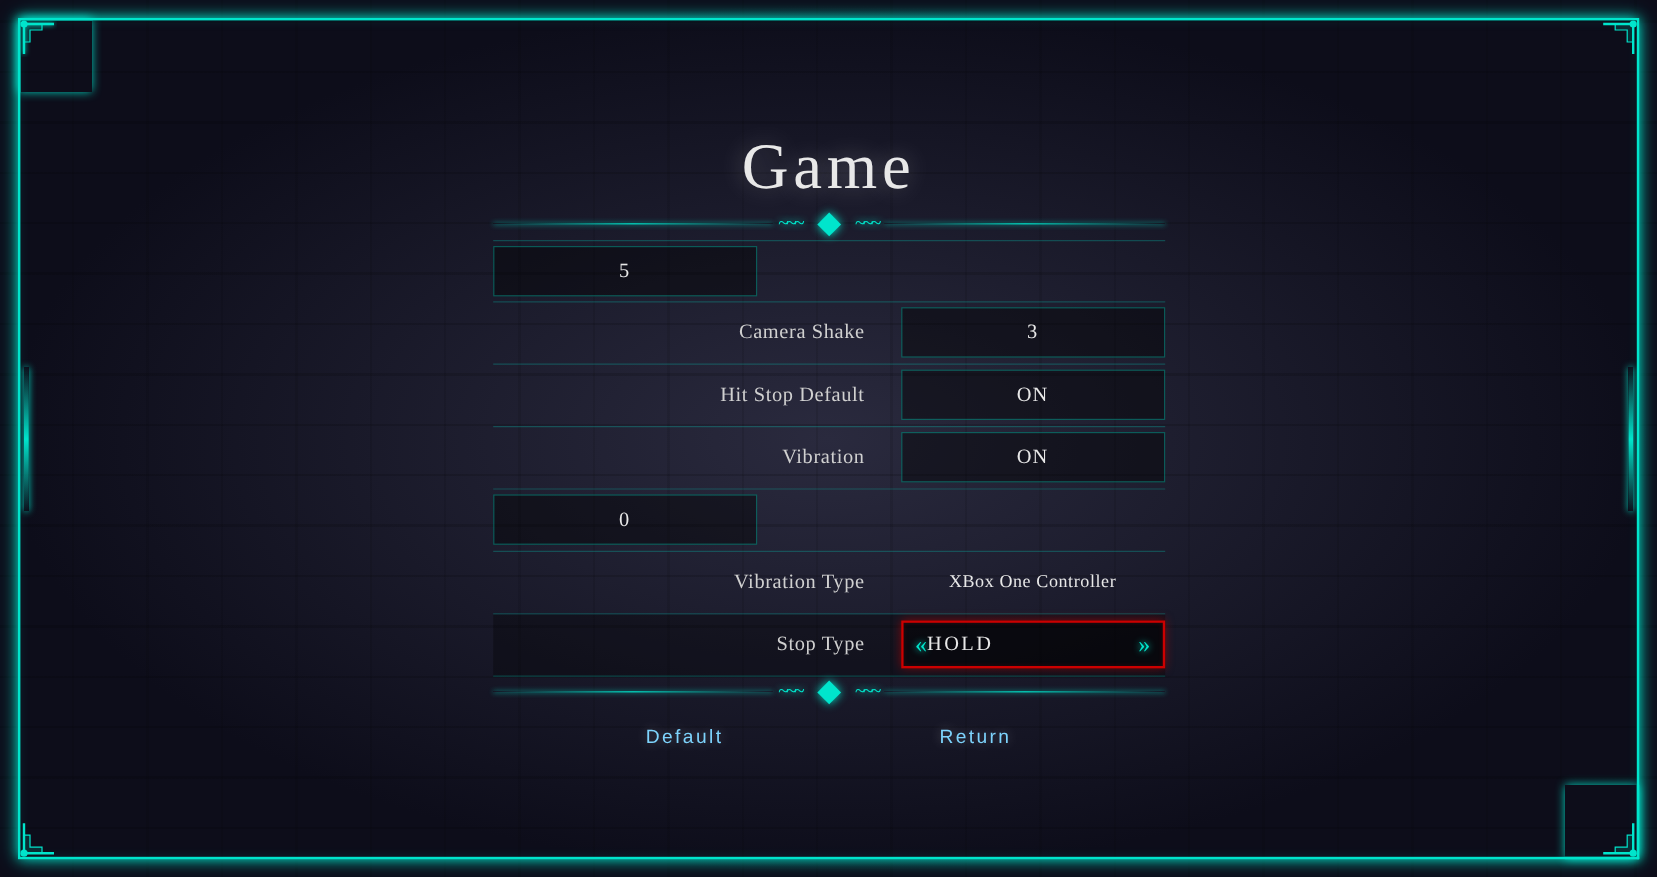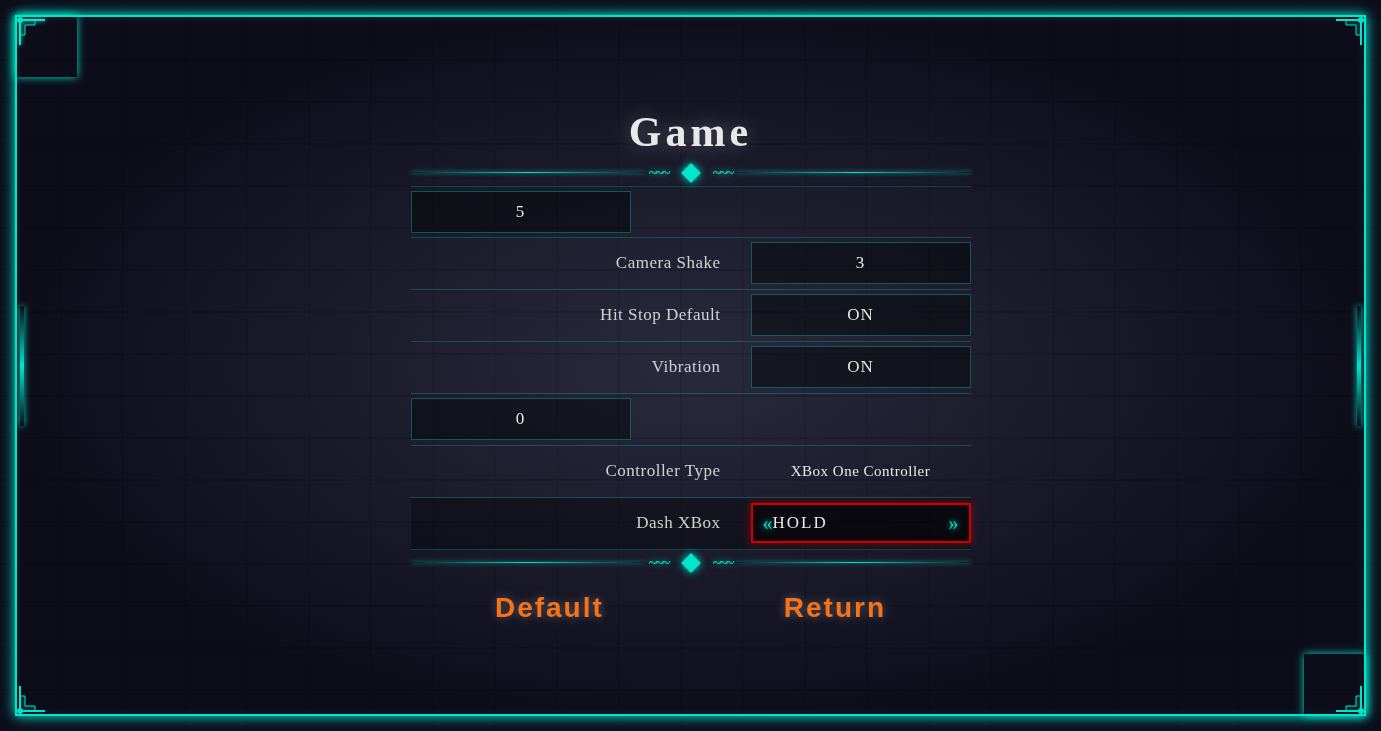--- a/index.html
+++ b/index.html
@@ -91,22 +91,22 @@
     .panel {
       position: relative;
       width: 560px;
       z-index: 20;
     }
 
     
     .page-title {
       text-align: center;
       color: #e8e8e8;
-      font-size: 42px;
-      font-weight: 700;
+      font-size: 54px;
+      font-weight: 400;
       letter-spacing: 4px;
       margin-bottom: 8px;
       text-shadow: 0 0 20px rgba(255,255,255,0.3);
     }
 
     
     .deco-bar-top {
       display: flex;
       align-items: center;
       justify-content: center;
@@ -218,23 +218,23 @@
 
     
     .footer-buttons {
       display: flex;
       justify-content: center;
       gap: 180px;
       margin-top: 10px;
     }
 
     .footer-btn {
-      color: #f97316;
-      font-size: 28px;
-      font-weight: 700;
+      color: #7dd3fc;
+      font-size: 16px;
+      font-weight: 400;
       letter-spacing: 2px;
       cursor: pointer;
       text-shadow: 0 0 10px rgba(255,255,255,0.3);
       background: none;
       border: none;
     }
 
     
     .corner-tl, .corner-tr, .corner-bl, .corner-br {
       position: absolute;
@@ -366,27 +366,27 @@
       <div class="settings-row">
         <span class="setting-label">Vibration</span>
         <div class="setting-value">ON</div>
       </div>
 
       <div class="settings-row">
         <div class="setting-value">0</div>
       </div>
 
       <div class="settings-row">
-        <span class="setting-label">Controller Type</span>
+        <span class="setting-label">Vibration Type</span>
         <div class="setting-value-plain">XBox One Controller</div>
       </div>
 
 
       <div class="settings-row selected">
-        <span class="setting-label">Dash XBox</span>
+        <span class="setting-label">Stop Type</span>
         <div class="setting-value-wrapper">
           <span class="arrow-btn">«</span>
           <span class="value-text">HOLD</span>
           <span class="arrow-btn">»</span>
         </div>
       </div>
 
 
     </div>
 

